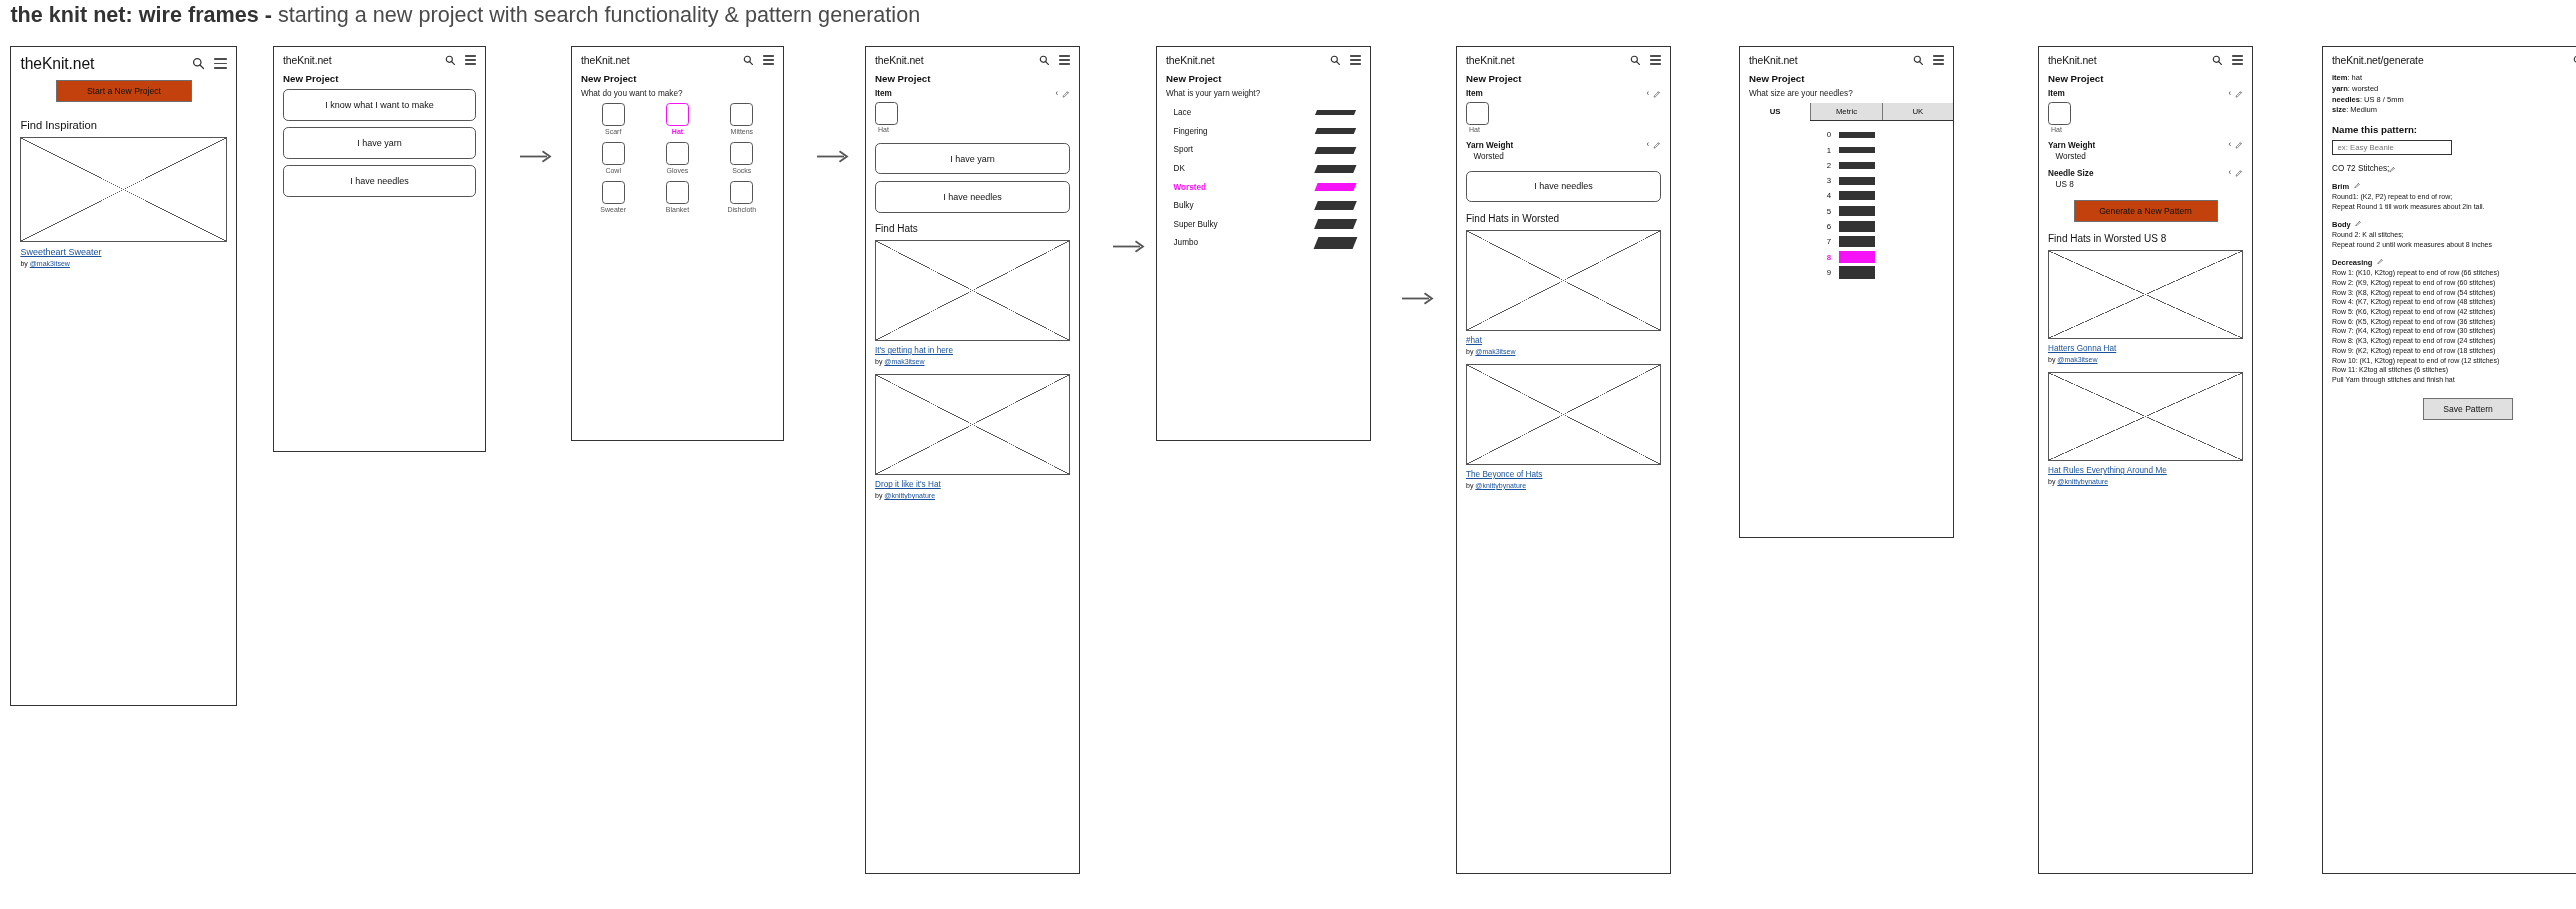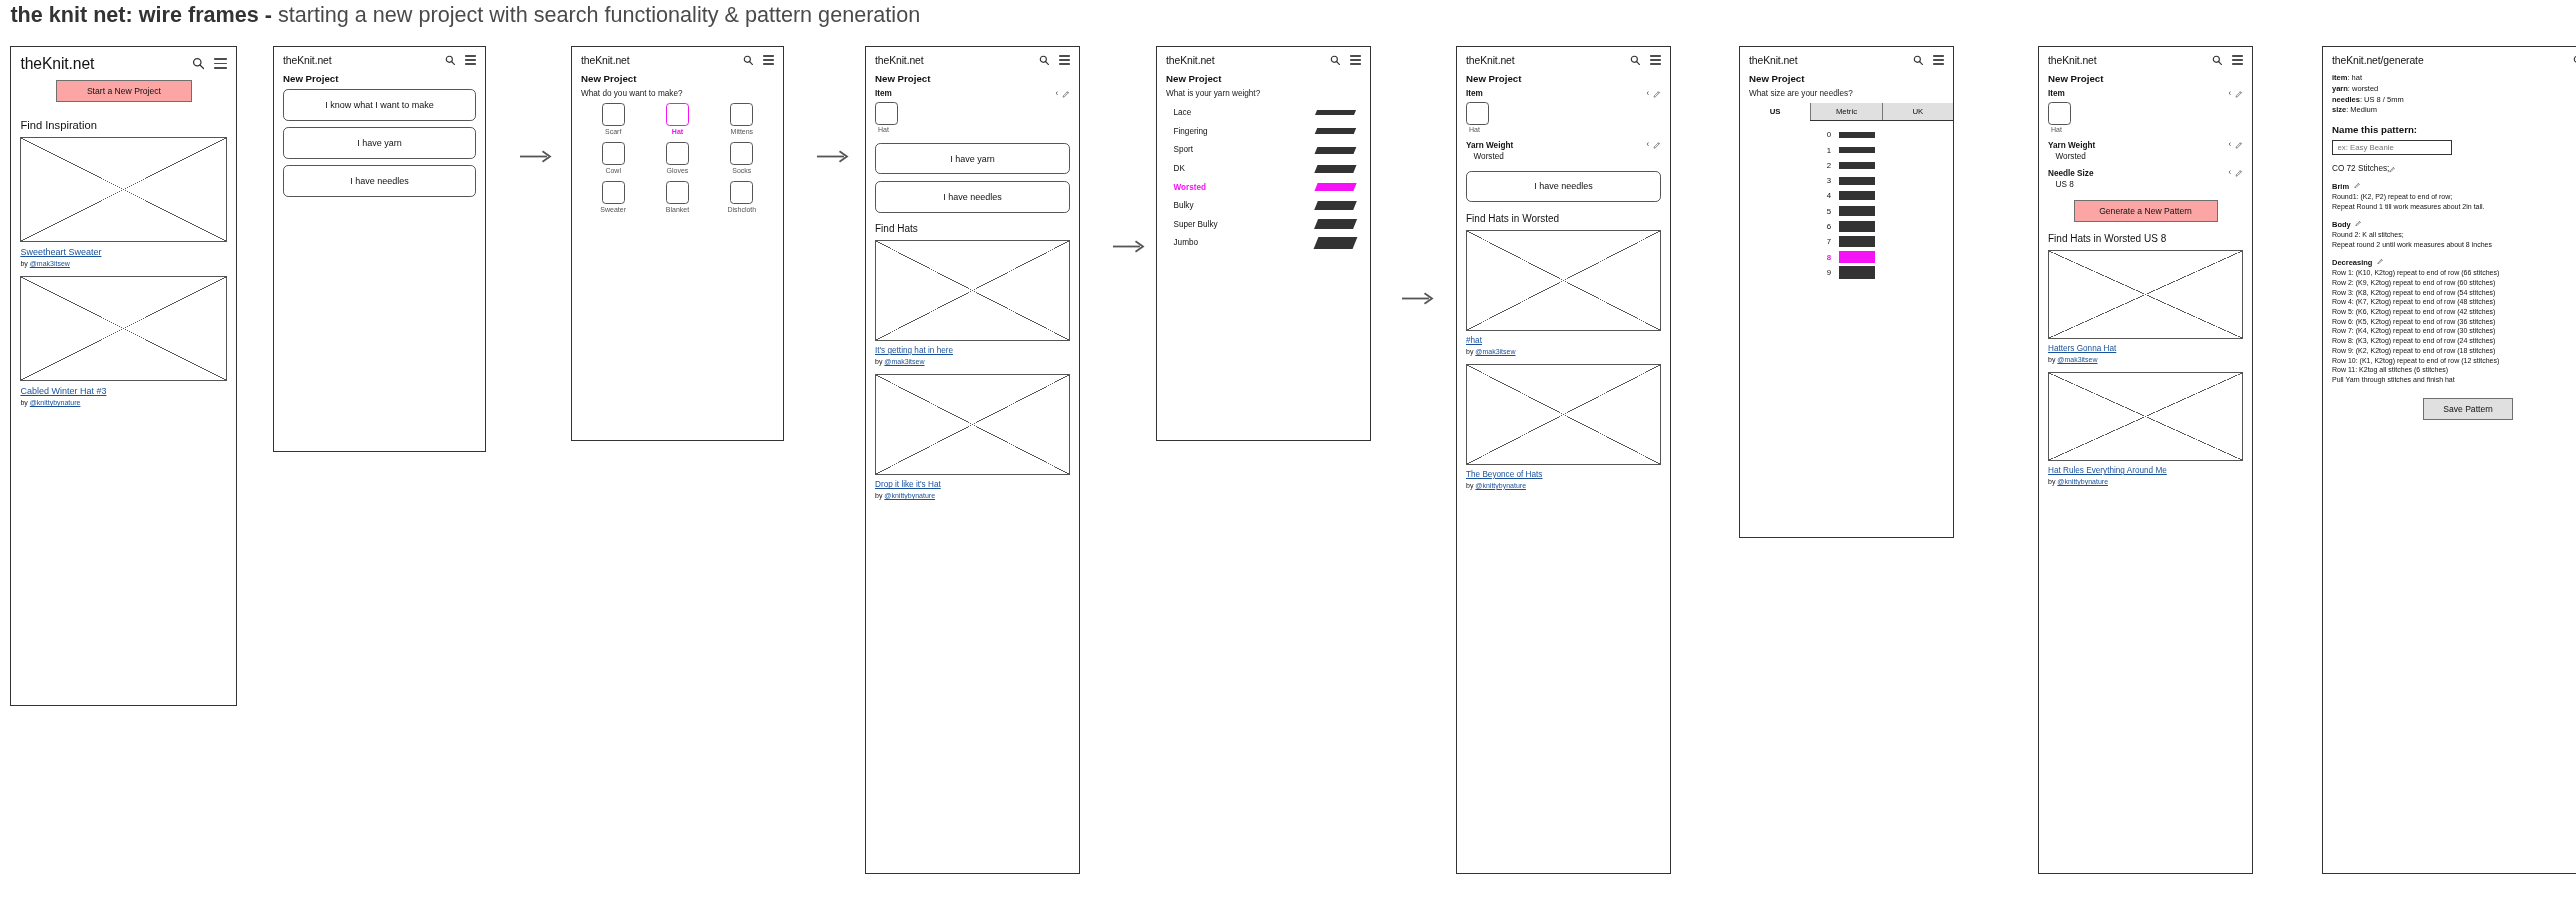--- a/index.html
+++ b/index.html
@@ -51,21 +51,21 @@
 
   
   .h-new { font-size: 9.7px; font-weight: bold; color: #111; margin: 4.5px 0 5.2px 0; }
   .q-text { font-size: 8.2px; color: #1a1a1a; margin-bottom: 5.2px; }
   .h-section { font-size: 11.2px; color: #111; margin: 10.4px 0 6px 0; font-weight: normal; }
   .h-section.sm { font-size: 10px; }
 
   
   .btn-solid {
     display: block;
-    background: #fca5a5;
+    background: #c2410c;
     border: 0.7px solid #6f6f6f;
     font-size: 8.6px;
     color: #111;
     padding: 5.2px 7.5px;
     margin: 4.5px auto 0 auto;
     cursor: pointer;
     font-family: inherit;
   }
   .btn-outline {
     display: block; width: 100%;
@@ -247,25 +247,20 @@
     <button class="btn-solid" style="width:136px;">Start a New Project</button>
 
     <div class="h-section" style="margin-top:16.4px;">Find Inspiration</div>
 
     <div>
       <div class="thumb" style="height:105px;"></div>
       <span class="card-title">Sweetheart Sweater</span>
       <div class="card-by"><span>by </span><a>@mak3itsew</a></div>
     </div>
 
-    <div>
-      <div class="thumb" style="height:105px;"></div>
-      <span class="card-title">Cabled Winter Hat #3</span>
-      <div class="card-by"><span>by </span><a>@knittybynature</a></div>
-    </div>
   </div>
 </div>
 
 <div class="frame" id="frame2" style="left:273px; top:46px; width:213px; height:406px;">
   <div class="frame-inner">
     <div class="appbar">
       <div class="brand">theKnit.net</div>
       <div class="appbar-icons">
         <svg class="ic ic-search" viewBox="0 0 24 24" fill="none" stroke="#333" stroke-width="2.6">
           <circle cx="10" cy="10" r="7"></circle>

